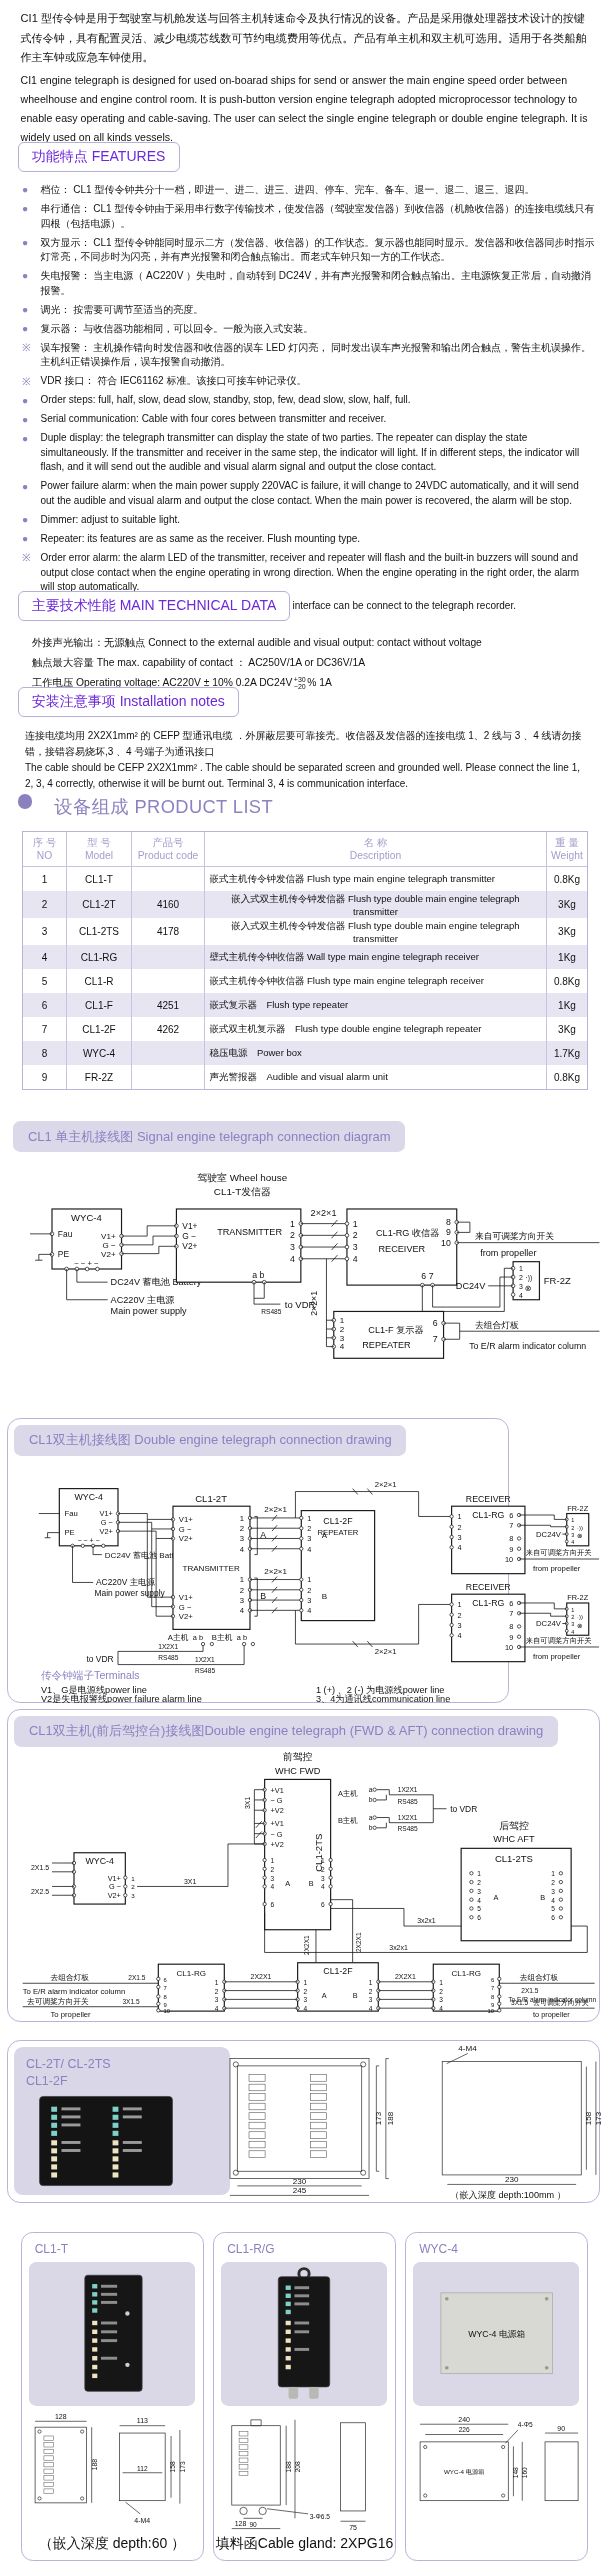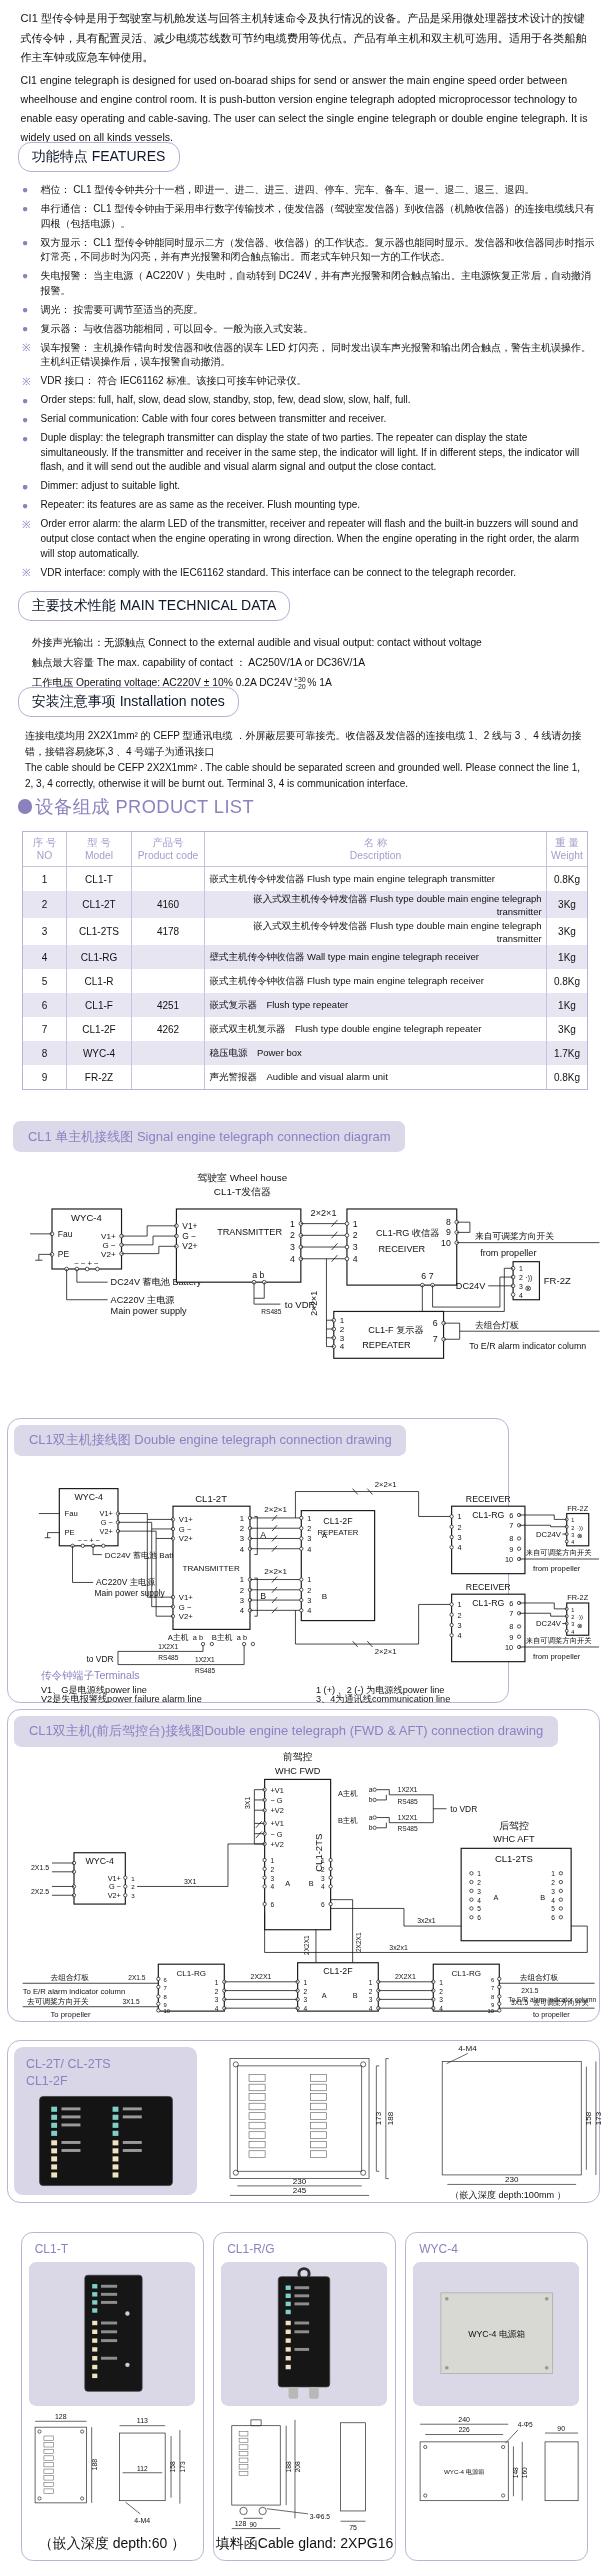--- a/index.html
+++ b/index.html
@@ -4,57 +4,57 @@
 <style>
 *{margin:0;padding:0;box-sizing:border-box}
 html,body{background:#fff}
 .page{position:relative;width:609px;height:2576px;background:#fff;color:#111;
   font-family:"Liberation Sans",sans-serif;overflow:hidden}
 .abs{position:absolute}
 
 .intro-zh{font-size:11px;line-height:1.8;letter-spacing:0.1px}
 .intro-en{font-size:10.6px;line-height:1.78;margin-top:2.9px}
 
-.hdr-box{display:inline-block;border:1.5px solid #b6afd6;border-radius:13px;padding:5.1px 13.2px;
-  font-size:14px;color:#0f172a;background:#fff;white-space:nowrap}
+.hdr-box{display:inline-block;border:1.5px solid #b6afd6;border-radius:6px;padding:5.1px 13.2px;
+  font-size:14px;color:#6d28d9;background:#fff;white-space:nowrap}
 .hdr-fill{display:inline-block;border-radius:7.3px;padding:6.6px 14.7px;font-size:13px;
   color:#8b82c0;background:#dbd8ea;white-space:nowrap}
 
 .feature-item{position:relative;padding-left:20px;margin-bottom:4.4px;font-size:10px;line-height:1.46}
 .feature-item .marker{position:absolute;left:1.5px;top:-0.7px;color:#8a81bf;font-size:10.3px}
 
 .tech-line{font-size:10.3px;line-height:1.65;margin-bottom:2.9px}
 .frac{display:inline-flex;flex-direction:column;font-size:7px;line-height:1.05;vertical-align:middle;margin:0 1.5px;text-align:center}
 
 .install-text{font-size:10px;line-height:1.6}
 
-.pl-heading{display:flex;align-items:center;gap:3px;color:#8b82c0}
+.pl-heading{display:flex;gap:22px;color:#8b82c0}
 .pl-heading .dot{width:14.7px;height:14.7px;border-radius:50%;background:#8a81bf}
 .pl-heading .txt{font-size:18.3px;letter-spacing:0.4px}
 
 .ptable{border:0.7px solid #b9b3d6;width:566px;font-size:10px;background:#fff}
 .prow{display:grid;grid-template-columns:43px 65px 73px 1fr 41px}
 .prow>div{border-left:0.7px solid #c7c2dd;padding:1.5px 4.4px;display:flex;align-items:center;justify-content:center;min-height:24px;text-align:center}
 .prow>div:first-child{border-left:none}
-.prow>div.desc{justify-content:flex-start;text-align:right;font-size:9.5px}
+.prow>div.desc{justify-content:flex-start;text-align:center;font-size:9.5px}
 .phead{color:#a49dcb;border-bottom:0.7px solid #c7c2dd}
 .phead>div{flex-direction:column;line-height:1.3;min-height:34px;font-size:10.3px}
 .tbody .prow:nth-child(even){background:#e7e5f1}
 
 .dpanel{border:1.5px solid #b9b3d6;border-radius:13.2px;background:#fff}
 .dpanel .phdr{position:absolute;top:5.9px;left:5.9px}
 
 svg text{font-family:"Liberation Sans",sans-serif;fill:#111}
 svg .bx{fill:#fff;stroke:#1a1a1a;stroke-width:1.6}
 svg .ln{fill:none;stroke:#1a1a1a;stroke-width:1.1}
 svg .tm{fill:#fff;stroke:#1a1a1a;stroke-width:1}
 svg .dm{fill:none;stroke:#333;stroke-width:1}
 svg .pt{fill:#8b82c0}
 
-.dims-label{position:absolute;left:5.9px;top:5.9px;width:183px;height:148px;background:#d9d6e8;border-radius:8.8px;padding:8.8px 11.7px}
+.dims-label{position:absolute;left:5.9px;top:5.9px;width:216px;height:148px;background:#d9d6e8;border-radius:8.8px;padding:8.8px 11.7px}
 .dims-label .t{color:#8b82c0;font-size:12.5px;line-height:1.4}
 
 .card{position:absolute;width:183px;height:329px;border:1.5px solid #b9b3d6;border-radius:11.7px;background:#fff}
 .card-title{position:absolute;top:8.8px;left:13.2px;color:#8b82c0;font-size:12px}
 .card-photo{position:absolute;top:29px;left:7.3px;width:166px;height:144px;background:#dad7e7;border-radius:7.3px}
 .card-caption{position:absolute;bottom:7.3px;left:0;width:100%;text-align:center;font-size:14px}
 </style>
 </head>
 <body>
 
@@ -95,21 +95,21 @@
       <div class="feature-item">
       <span class="marker">●</span><span>Order steps: full, half, slow, dead slow, standby, stop, few, dead slow, slow, half, full.</span>
     </div>
       <div class="feature-item">
       <span class="marker">●</span><span>Serial communication:  Cable with four cores between transmitter and receiver.</span>
     </div>
       <div class="feature-item">
       <span class="marker">●</span><span>Duple display:  the telegraph transmitter can display the state of two parties. The repeater can display the state simultaneously. If the transmitter and receiver in the same step, the indicator will light. If in different steps, the indicator will flash, and it will send out the audible and visual alarm signal and output the close contact.</span>
     </div>
       <div class="feature-item">
-      <span class="marker">●</span>
+      <span class="marker">●</span><span>Power failure alarm: when the main power supply  220VAC is failure, it will change to 24VDC automatically, and it will send out the  audible and visual alarm and output the close contact.  When the main power is recovered, the alarm will be stop.</span>
     </div>
       <div class="feature-item">
       <span class="marker">●</span><span>Dimmer: adjust to suitable light.</span>
     </div>
       <div class="feature-item">
       <span class="marker">●</span><span>Repeater: its features are as same as the receiver. Flush mounting type.</span>
     </div>
       <div class="feature-item">
       <span class="marker">※</span><span>Order error alarm: the alarm LED of the transmitter, receiver and repeater will flash and the built-in buzzers will sound  and output close contact when the engine operating in wrong direction. When the engine operating in the right order,  the alarm will stop automatically.</span>
     </div>

